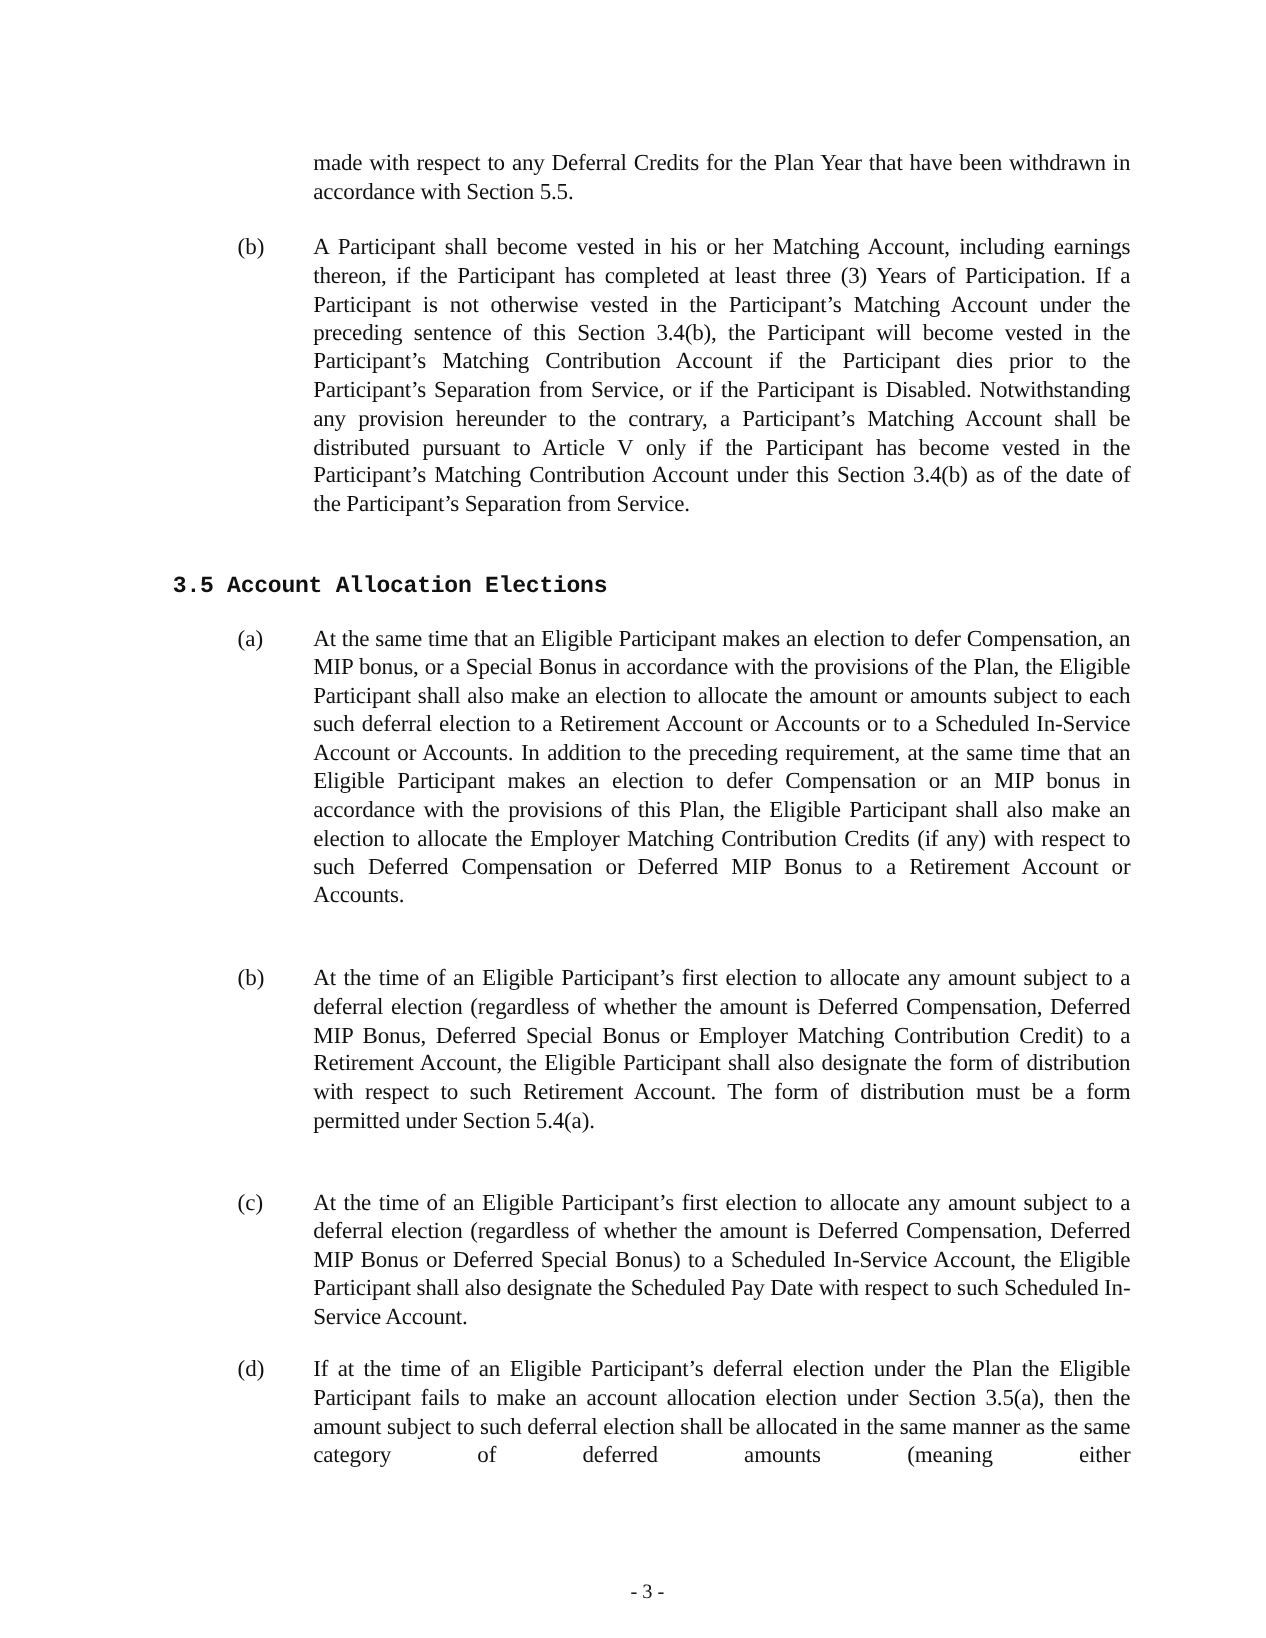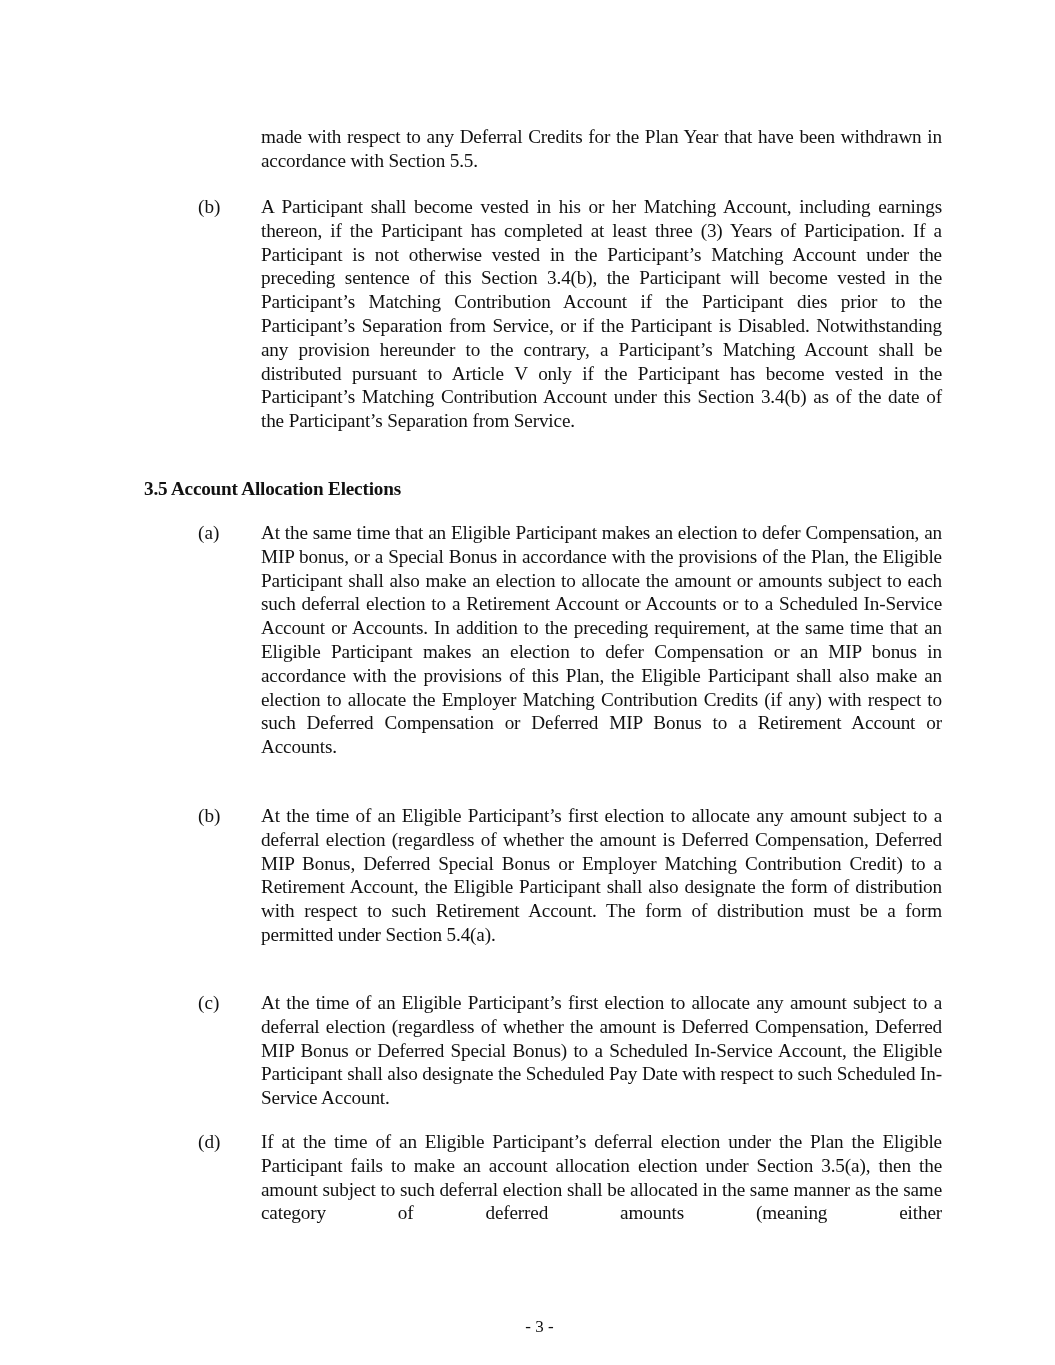--- a/index.html
+++ b/index.html
@@ -42,20 +42,21 @@
       margin: 0;
     }
     .heading {
       position: absolute;
       left: 132px;
       font-size: 19.2px;
       line-height: 23.8px;
       font-weight: bold;
       margin: 0;
       letter-spacing: -0.2px;
+      font-family: Liberation Mono, monospace;
     }
     .page-number {
       position: absolute;
       left: 0;
       width: 1055px;
       top: 1317px;
       text-align: center;
       font-size: 17px;
       line-height: 20px;
     }

